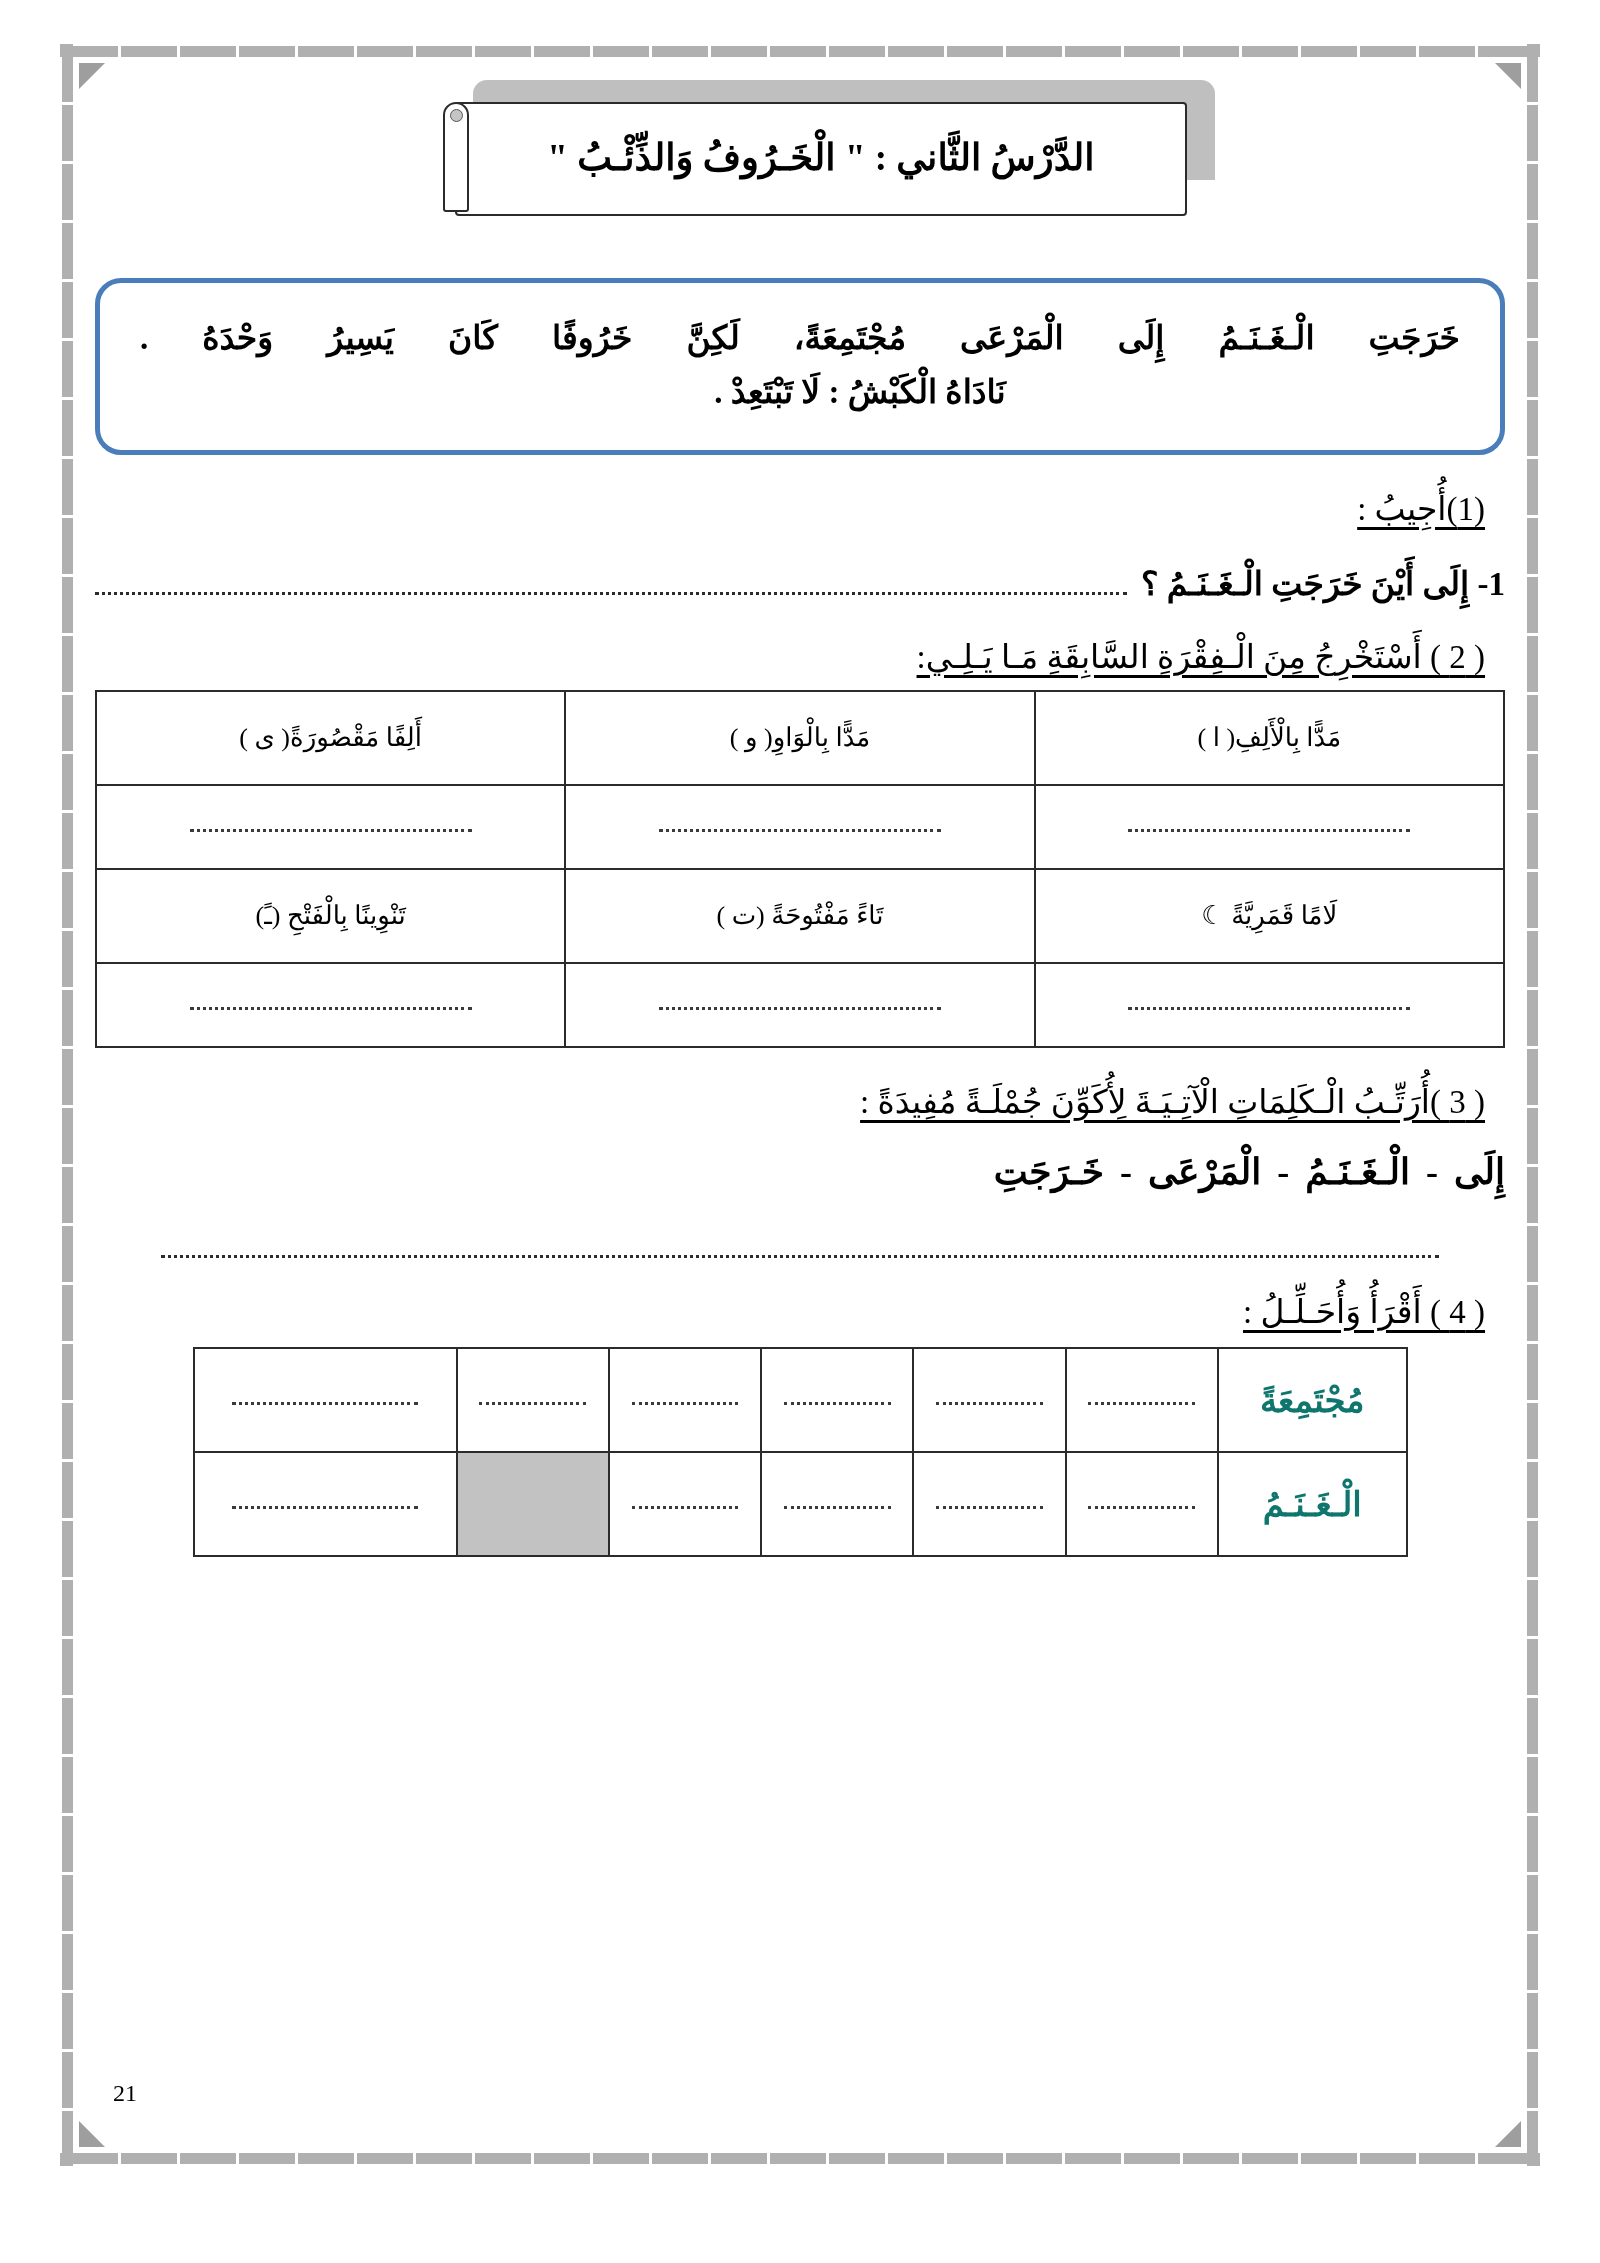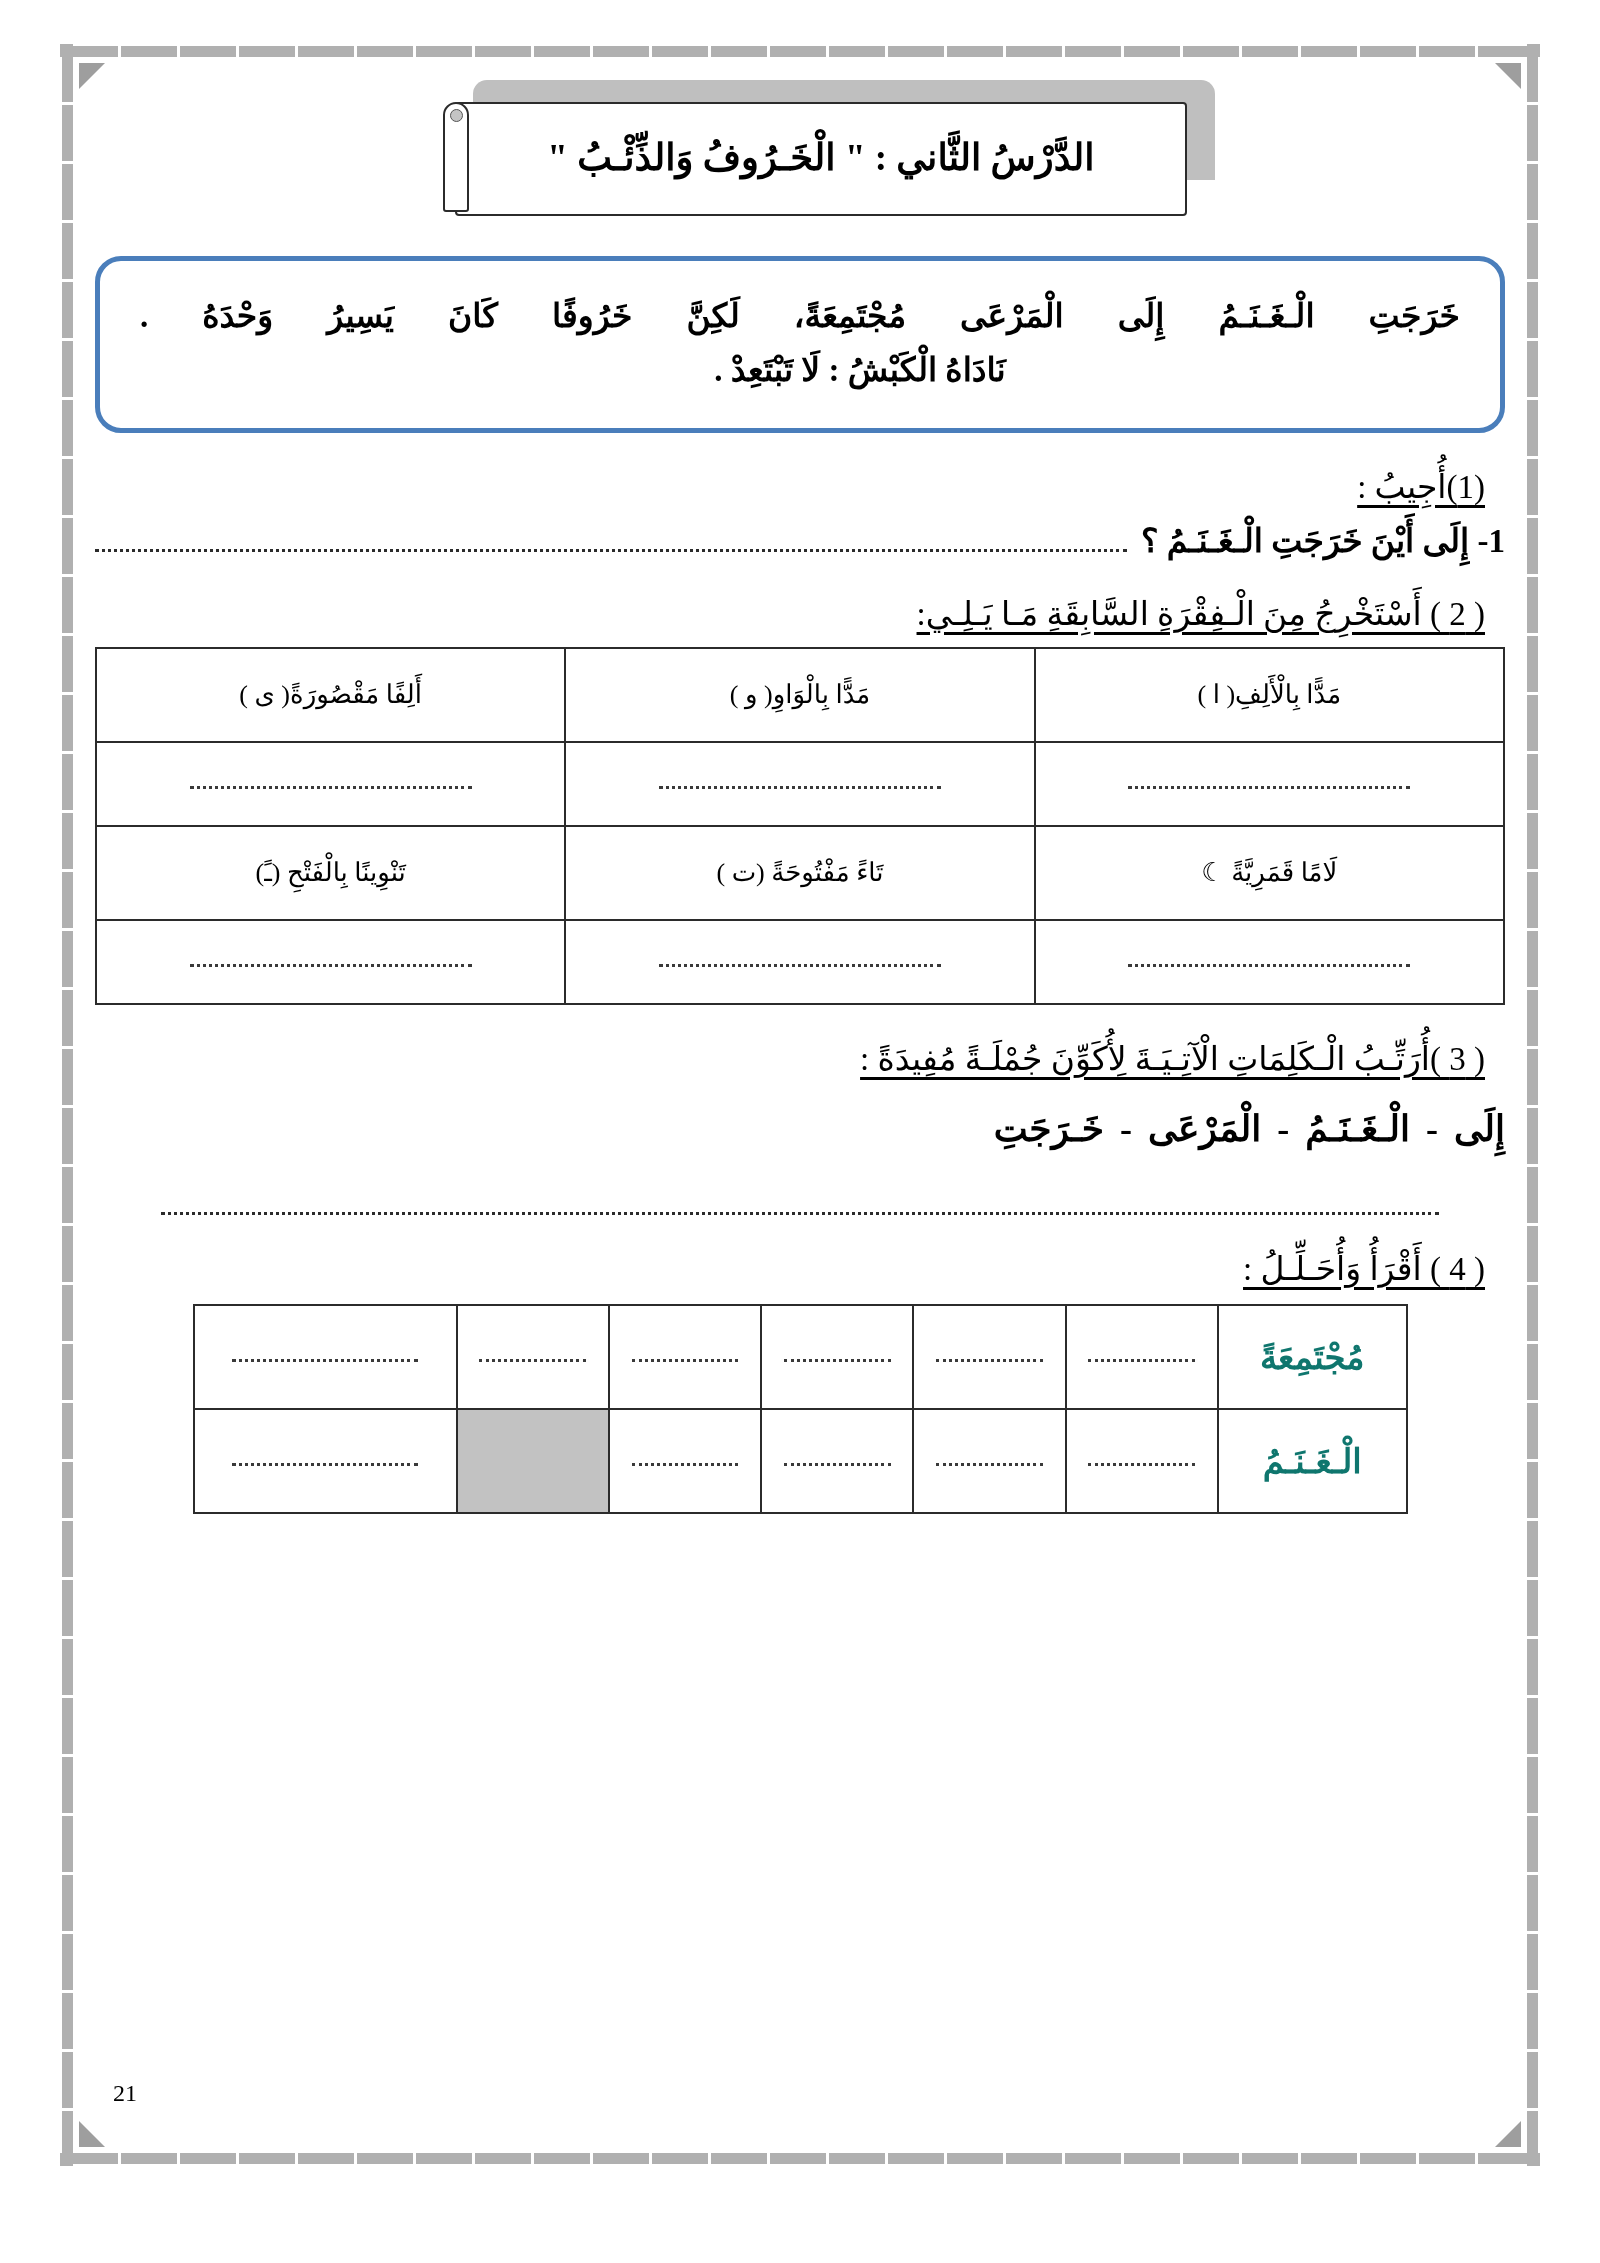--- a/index.html
+++ b/index.html
@@ -153,21 +153,21 @@
     font-size: 37px;
     font-weight: bold;
     color: #000;
     white-space: nowrap;
     direction: rtl;
     padding-bottom: 4px;
   }
 
   
   .para-box {
-    margin-top: 16px;
+    margin-top: 38px;
     border: 5px solid #4a7ebb;
     border-radius: 26px;
     padding: 28px 40px 30px 40px;
     background: #ffffff;
   }
   .para-line {
     font-size: 33px;
     font-weight: bold;
     line-height: 1.65;
     color: #000;
@@ -191,21 +191,21 @@
     text-decoration: underline;
     text-underline-offset: 7px;
     margin: 34px 20px 0 0;
   }
 
   
   .q-row {
     display: flex;
     align-items: flex-end;
     direction: rtl;
-    margin-top: 15px;
+    margin-top: 36px;
   }
   .q-text {
     font-size: 33px;
     font-weight: bold;
     color: #000;
     white-space: nowrap;
     flex: 0 0 auto;
     padding-left: 14px;
   }
   .dots-fill {

